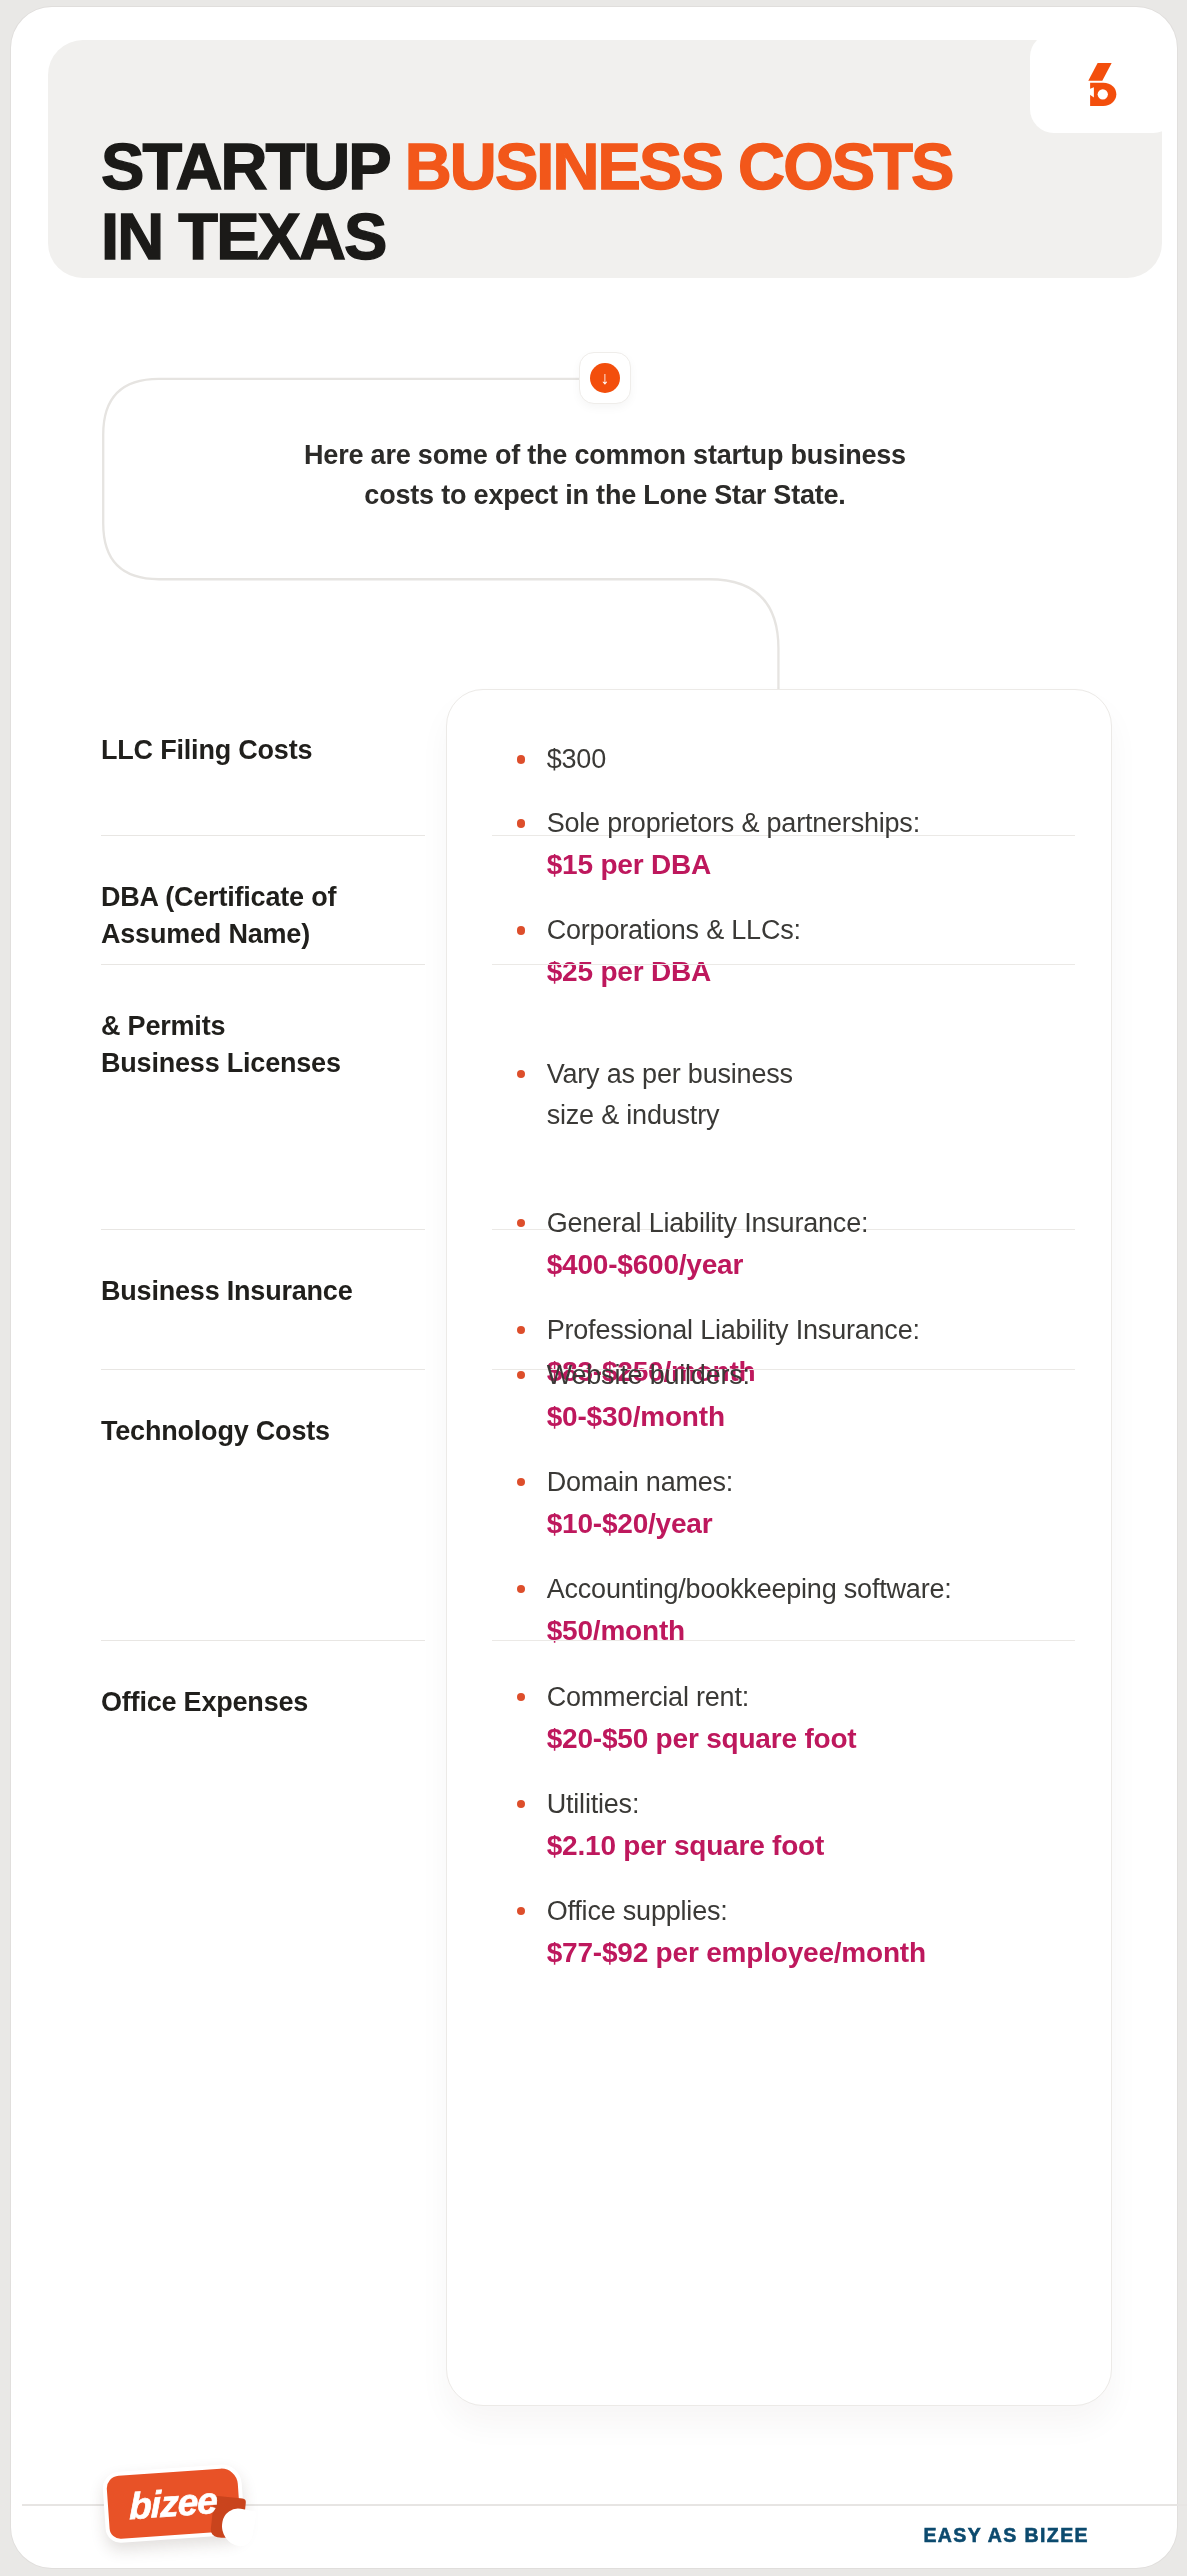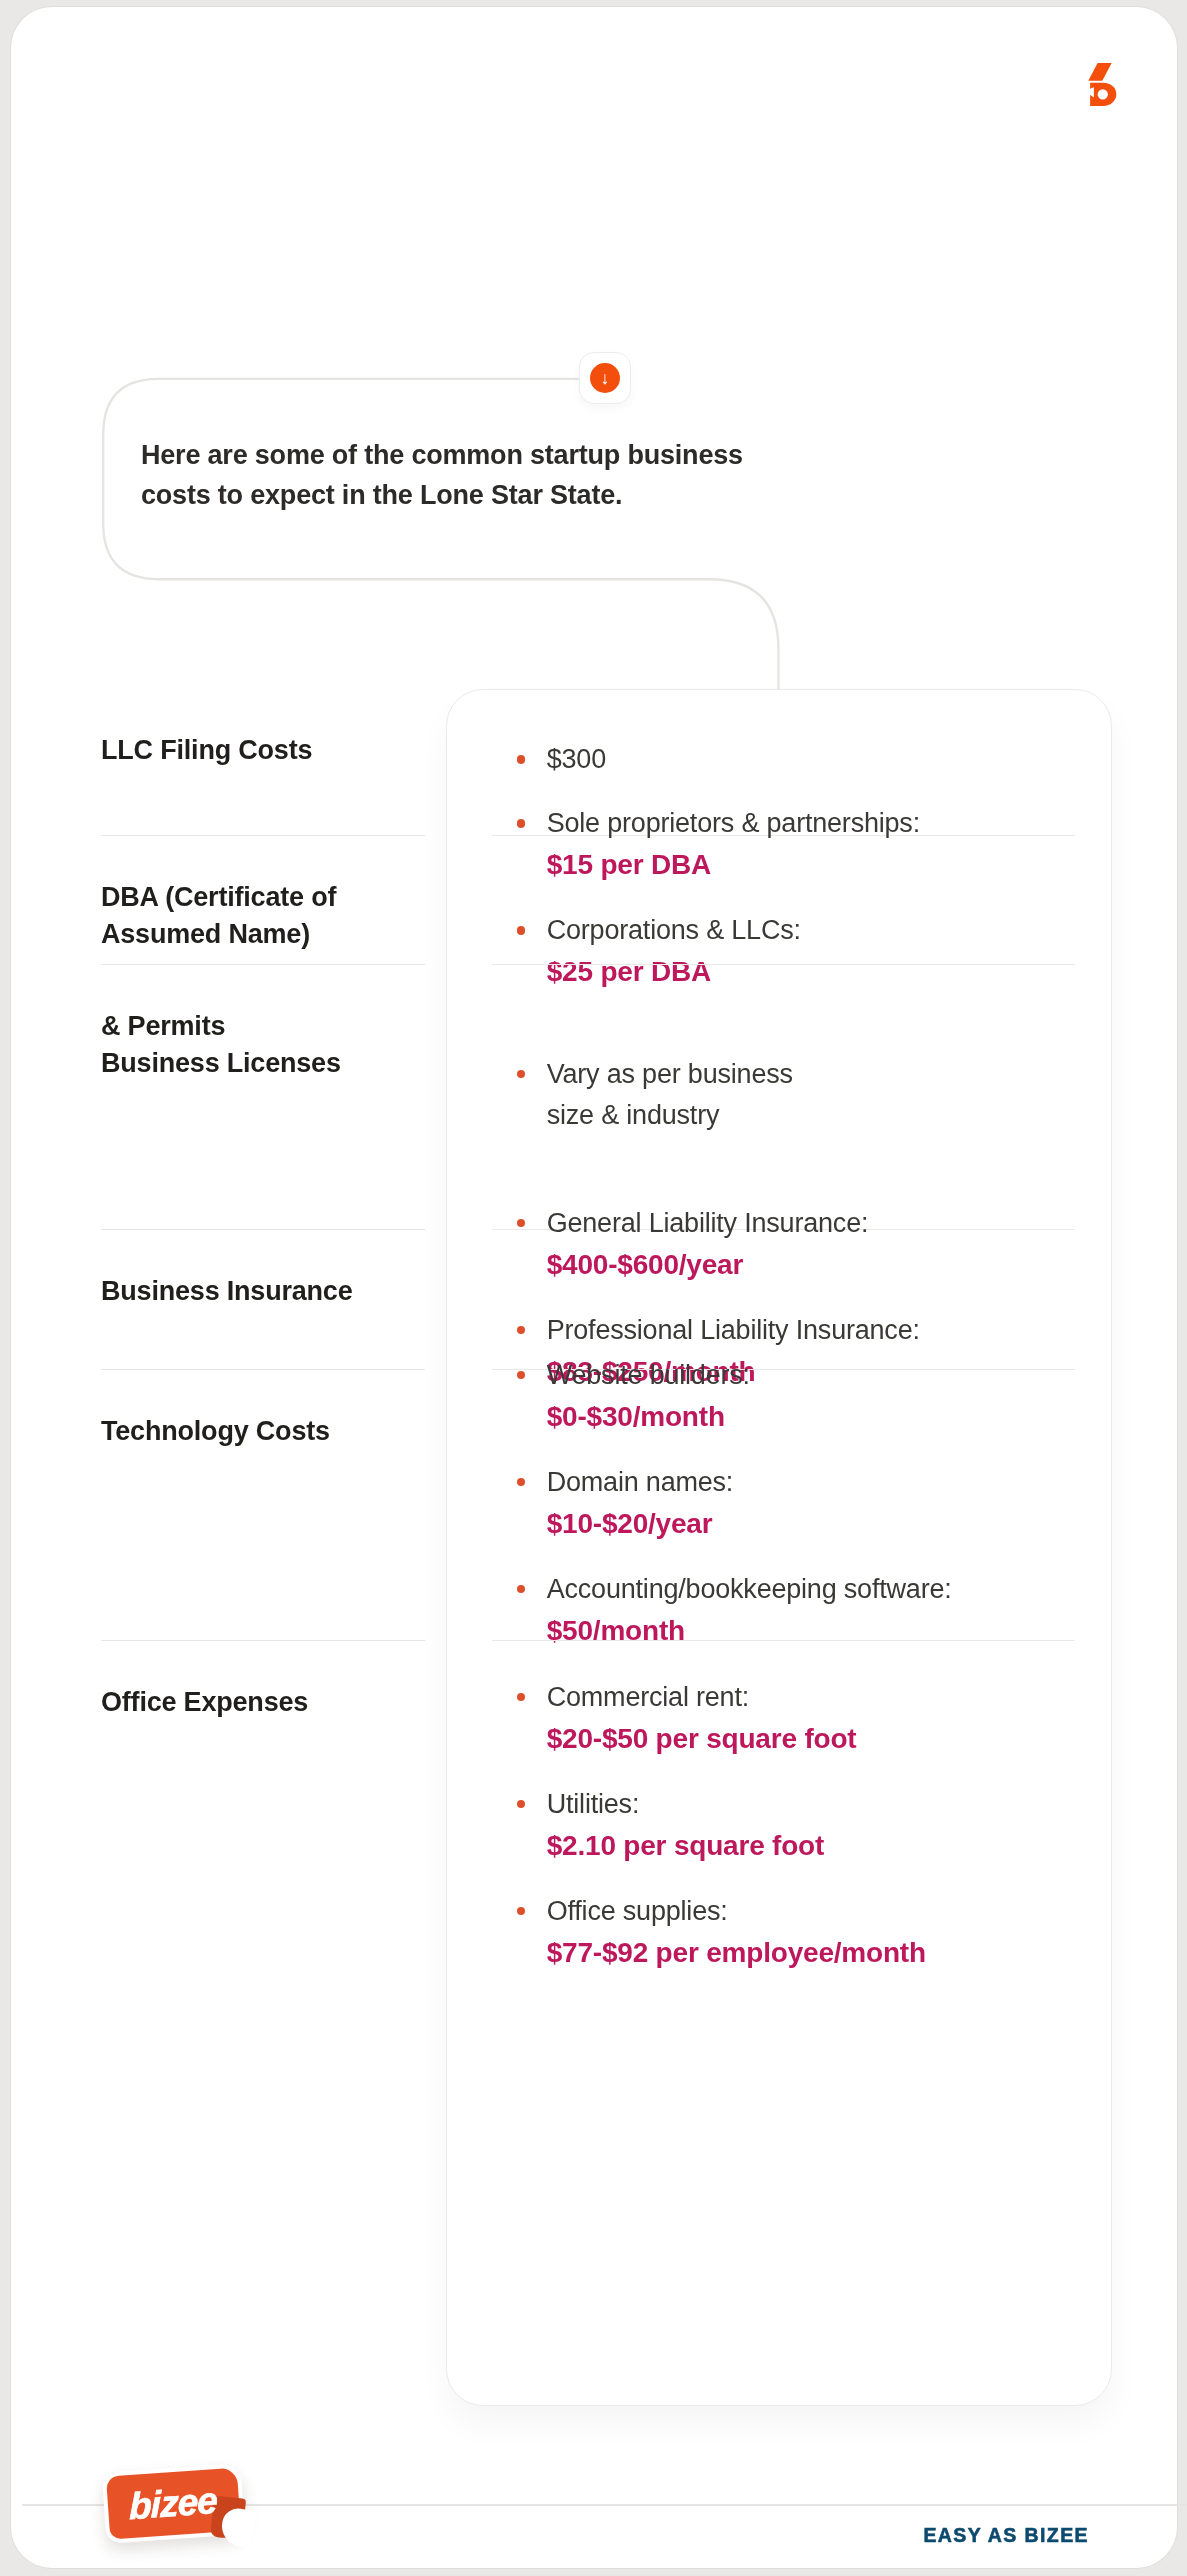--- a/index.html
+++ b/index.html
@@ -39,21 +39,21 @@
     background:#fff;border:1.9px solid #EFEDEA;border-radius:15px;
     box-sizing:border-box;display:flex;align-items:center;justify-content:center;
     box-shadow:0 3.7px 9.3px rgba(0,0,0,.04);
   }
   .arrow-circle{
     width:30px;height:30px;border-radius:50%;background:var(--arrowbg,#F34E0C);
     color:#fff;display:flex;align-items:center;justify-content:center;
     font-size:17.6px;font-weight:bold;
   }
   .intro-text{
-    position:absolute;left:130px;top:428px;width:928px;
+    position:absolute;left:130px;top:428px;width:928px;text-align:center;
     font-size:27px;line-height:40px;font-weight:bold;color:#2C2B29;
     letter-spacing:-0.2px;
   }
   
   .cost-table{
     position:absolute;left:90px;top:682px;width:1011px;height:1717px;
     display:grid;grid-template-columns:345px 666px;
   }
   .right-card{
     position:absolute;left:345px;top:0;width:666px;height:1717px;
@@ -110,20 +110,26 @@
     position:absolute;right:88px;top:2517px;
     font-size:19.5px;font-weight:bold;letter-spacing:1.4px;color:#0c4a6e;
     -webkit-text-stroke:0.6px currentColor;
   }
 </style>
 </head>
 <body style="--canvas: #E9E8E6; --page: #FFFFFF; --card: #F1F0EE; --ink: #1B1A18; --accent: #F2571A; --arrowbg: #F34E0C; --dot: #DD4E2B; --badge: #E85227;">
 
 <div class="page">
 
+  <div class="header-card">
+    <div class="title">
+      <span>STARTUP</span><span class="hl">BUSINESS COSTS</span><br>
+      <span>IN TEXAS</span>
+    </div>
+  </div>
   <div class="notch"></div>
   <svg class="b-icon" viewBox="0 0 40 46">
     <path d="M18 0 L33 0 L23 19 L8 19 Z" fill="#F34E0C"></path>
     <path d="M10 21 H24 C32.5 21 38 26.5 38 33.5 C38 40.5 32 46 24 46 H10 Z" fill="#F34E0C"></path>
     <circle cx="23.5" cy="33.5" r="5.5" fill="#FFFFFF"></circle>
     <path d="M4 30 L14 26 L14 37 Z" fill="#FFFFFF"></path>
   </svg>
 
   <svg class="deco-svg" width="1188" height="742" viewBox="0 0 1280 800">
     <path d="M612 401 H159 Q99 401 99 461 V557 Q99 617 159 617 H752 Q827 617 827 692 V740" fill="none" stroke="#E6E4E1" stroke-width="2.5" stroke-linecap="round"></path>

